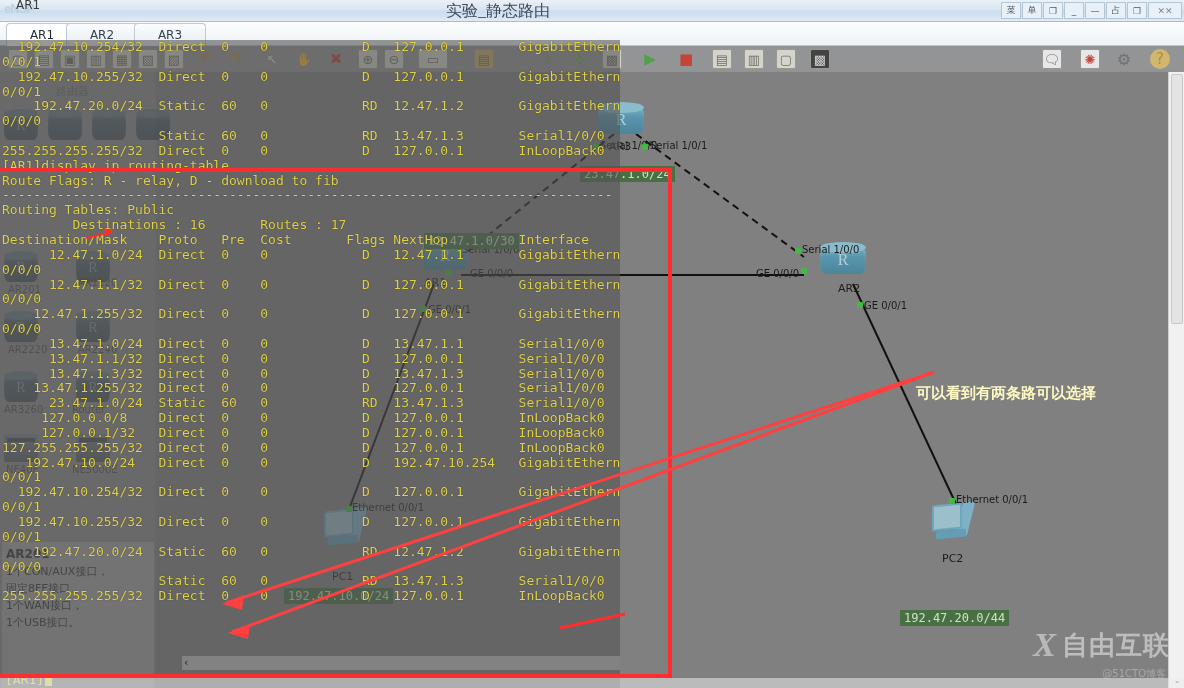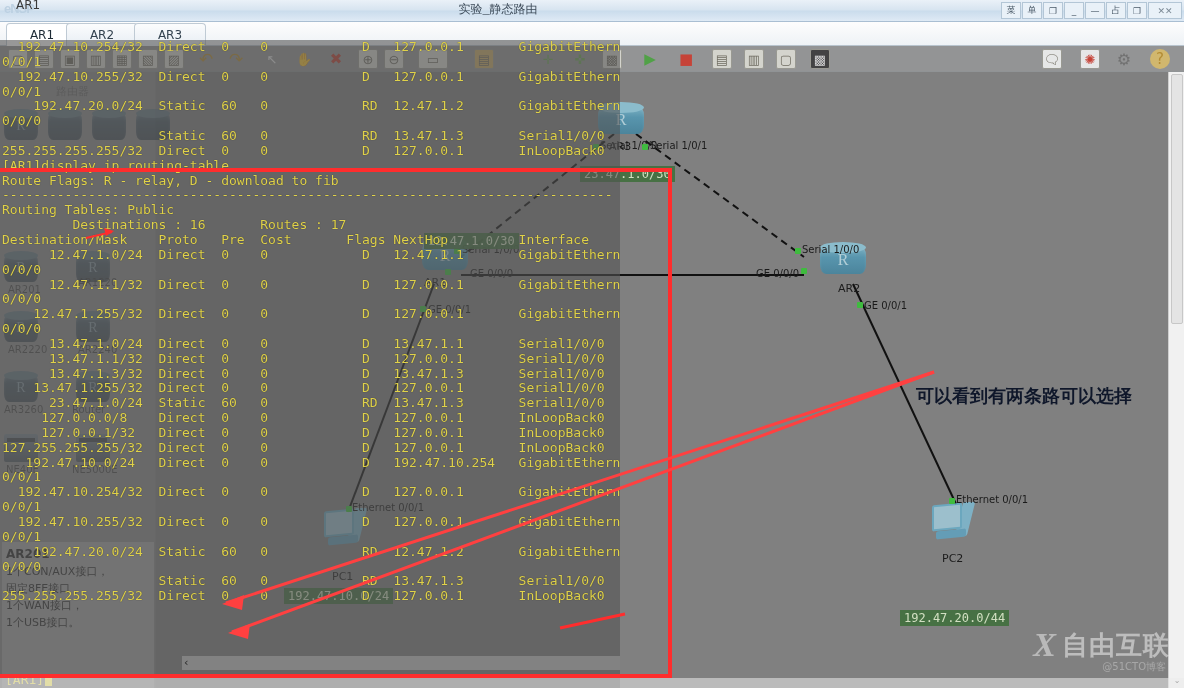--- a/index.html
+++ b/index.html
@@ -15,22 +15,22 @@
   
   .ensp-window { position:absolute; inset:0; background:#808080; }
 
   .titlebar {
     position:absolute; left:0; top:0; width:1184px; height:22px;
     background:linear-gradient(to bottom,#eaf1f8 0%,#d7e4f0 48%,#cadcec 52%,#dfeaf5 100%);
     border-bottom:1px solid #a9bed2;
   }
   .title-text {
     position:absolute; left:0; top:0; width:996px; height:22px;
-    text-align:center; line-height:21px; font-size:12px; color:#3c4a58;
-    font-family:Liberation Mono, monospace;
+    text-align:center; line-height:21px; font-size:16px; color:#3c4a58;
+    font-family:Liberation Serif, serif;
   }
   .ensp-logo {
     position:absolute; left:4px; top:1px; font-size:13px; font-weight:bold;
     color:#b9cee0; letter-spacing:-1px; font-family:"Liberation Sans", sans-serif;
     opacity:.85;
   }
   .win-btns { position:absolute; right:2px; top:2px; height:18px; display:flex; gap:1px; }
   .win-btn {
     width:20px; height:17px; border:1px solid #b3c6d6; background:#e9f1f8;
     font-size:9px; color:#4a5a68; display:flex; align-items:center; justify-content:center;
@@ -158,21 +158,21 @@
   }
   .if-dot {
     position:absolute; width:6px; height:6px; background:#3fbb3f; border-radius:1px;
   }
   .net-tag {
     position:absolute; font-size:12px; color:#d9e8c8; background:#43703f;
     padding:1px 4px; font-family:"DejaVu Sans Mono", monospace; white-space:nowrap;
     opacity:.92;
   }
   .annot-red {
-    position:absolute; font-size:18px; color:#0f172a; font-weight:bold;
+    position:absolute; font-size:15px; color:#fef9c3; font-weight:bold;
     font-family:"DejaVu Sans", sans-serif; white-space:nowrap;
   }
 
   
   .terminal {
     position:absolute; left:0; top:40px; width:620px; height:648px;
     background:rgba(84,84,84,0.60);
     overflow:hidden; pointer-events:none;
   }
   .term-lines {
@@ -224,21 +224,21 @@
   }
   .wm-x {
     font-size:34px; font-weight:bold; color:#e8e8e8;
     font-family:"Liberation Serif", serif; font-style:italic; line-height:1;
   }
   .wm-text {
     font-size:26px; font-weight:bold; color:#efefef;
     font-family:"DejaVu Sans", sans-serif; letter-spacing:1px; line-height:1;
   }
   .wm-sub {
-    position:absolute; right:18px; bottom:14px; font-size:10px; color:#cfcfcf;
+    position:absolute; right:18px; bottom:7px; font-size:10px; color:#cfcfcf;
     opacity:.5; font-family:"DejaVu Sans", sans-serif;margin-top:36px;
   }
   .statusbar {
     position:absolute; left:0; bottom:0; width:1184px; height:10px;
     background:rgba(235,235,235,0.55);
   }
 </style>
 </head>
 <body>
 
@@ -453,21 +453,21 @@
       <div class="if-dot" style="left:645px; top:196px"></div>
       <div class="if-label" style="left:600px; top:196px">GE 0/0/0</div>
       <div class="if-dot" style="left:701px; top:230px"></div>
       <div class="if-label" style="left:708px; top:228px">GE 0/0/1</div>
 
       <div class="if-dot" style="left:190px; top:434px"></div>
       <div class="if-label" style="left:196px; top:430px">Ethernet 0/0/1</div>
       <div class="if-dot" style="left:793px; top:426px"></div>
       <div class="if-label" style="left:800px; top:422px">Ethernet 0/0/1</div>
 
-      <div class="net-tag" style="left:424px; top:94px">23.47.1.0/30</div>
+      <div class="net-tag" style="left:424px; top:94px">23.47.1.0/24</div>
       <div class="net-tag" style="left:268px; top:161px">12.47.1.0/30</div>
       <div class="net-tag" style="left:128px; top:516px">192.47.10.0/24</div>
       <div class="net-tag" style="left:744px; top:538px">192.47.20.0/44</div>
 
       <div class="annot-red" style="left:760px; top:312px">可以看到有两条路可以选择</div>
     </div>
 
     <div class="v-scroll">
       <div class="thumb"></div>
       <div class="dn">⌄</div>

